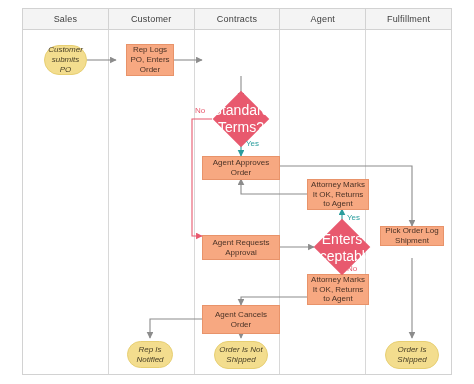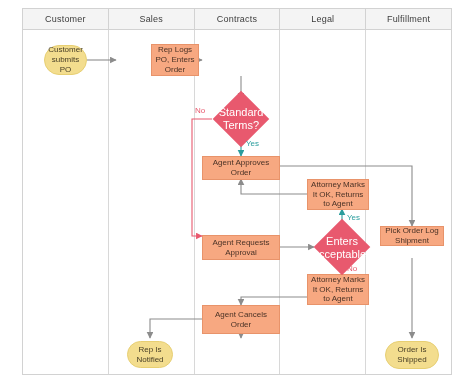--- a/index.html
+++ b/index.html
@@ -90,26 +90,27 @@
   .node.process {
     background: #f7a881;
     border: 1px solid #e8936a;
     color: #4a3226;
   }
   .node.terminal {
     background: #f3dd8e;
     border: 1px solid #e7cf73;
     border-radius: 22px;
     color: #4a4128;
+    font-style: italic;
   }
   .node.decision-label {
     color: #ffffff;
     background: transparent;
     border: none;
-    font-size: 11px;
+    font-size: 14px;
     z-index: 3;
   }
   .diamond {
     position: absolute;
     background: #e8596e;
     transform: rotate(45deg);
     z-index: 2;
   }
   .edge-label {
     position: absolute;
@@ -122,30 +123,30 @@
 </style>
 </head>
 <body>
 
 <div id="canvas">
 
   <div id="diagram">
 
     <div class="lane-header-row">
       <div class="lane-header">
+        <span>Sales</span>
+      </div>
+      <div class="lane-header">
         <span>Customer</span>
       </div>
       <div class="lane-header">
-        <span>Sales</span>
-      </div>
-      <div class="lane-header">
         <span>Contracts</span>
       </div>
       <div class="lane-header">
-        <span>Legal</span>
+        <span>Agent</span>
       </div>
       <div class="lane-header">
         <span>Fulfillment</span>
       </div>
     </div>
 
     <div class="lane-body-row">
       <div class="lane-body"></div>
       <div class="lane-body"></div>
       <div class="lane-body"></div>
@@ -192,21 +193,21 @@
 
       <path d="M 219,326 L 219,330" stroke="#8c8c8c" stroke-width="1.1" fill="none" marker-end="url(#ah-gray)"></path>
 
       <path d="M 390,250 L 390,330" stroke="#8c8c8c" stroke-width="1.1" fill="none" marker-end="url(#ah-gray)"></path>
     </svg>
 
     <div class="node terminal" style="left:22px; top:37px; width:43px; height:30px;">
       <span>Customer submits PO</span>
     </div>
 
-    <div class="node process" style="left:104px; top:36px; width:48px; height:32px;margin-left:25px;">
+    <div class="node process" style="left:104px; top:36px; width:48px; height:32px;">
       <span>Rep Logs PO, Enters Order</span>
     </div>
 
 
     <div class="diamond" style="left:199px; top:91px; width:40px; height:40px;"></div>
     <div class="node decision-label" style="left:193px; top:96px; width:52px; height:30px;">
       <span>Standard Terms?</span>
     </div>
     <div class="edge-label no" style="left:173px; top:98px;">No</div>
     <div class="edge-label yes" style="left:224px; top:131px;">Yes</div>
@@ -235,20 +236,23 @@
     </div>
 
     <div class="node process" style="left:180px; top:297px; width:78px; height:29px;">
       <span>Agent Cancels Order</span>
     </div>
 
     <div class="node terminal" style="left:105px; top:333px; width:46px; height:27px;">
       <span>Rep Is Notified</span>
     </div>
 
+    <div class="node terminal" style="left:192px; top:333px; width:54px; height:28px;">
+      <span>Order Is Not Shipped</span>
+    </div>
 
     <div class="node process" style="left:358px; top:218px; width:64px; height:20px;">
       <span>Pick Order Log Shipment</span>
     </div>
 
     <div class="node terminal" style="left:363px; top:333px; width:54px; height:28px;align-items:center;">
       <span>Order Is Shipped</span>
     </div>
 
   </div>

